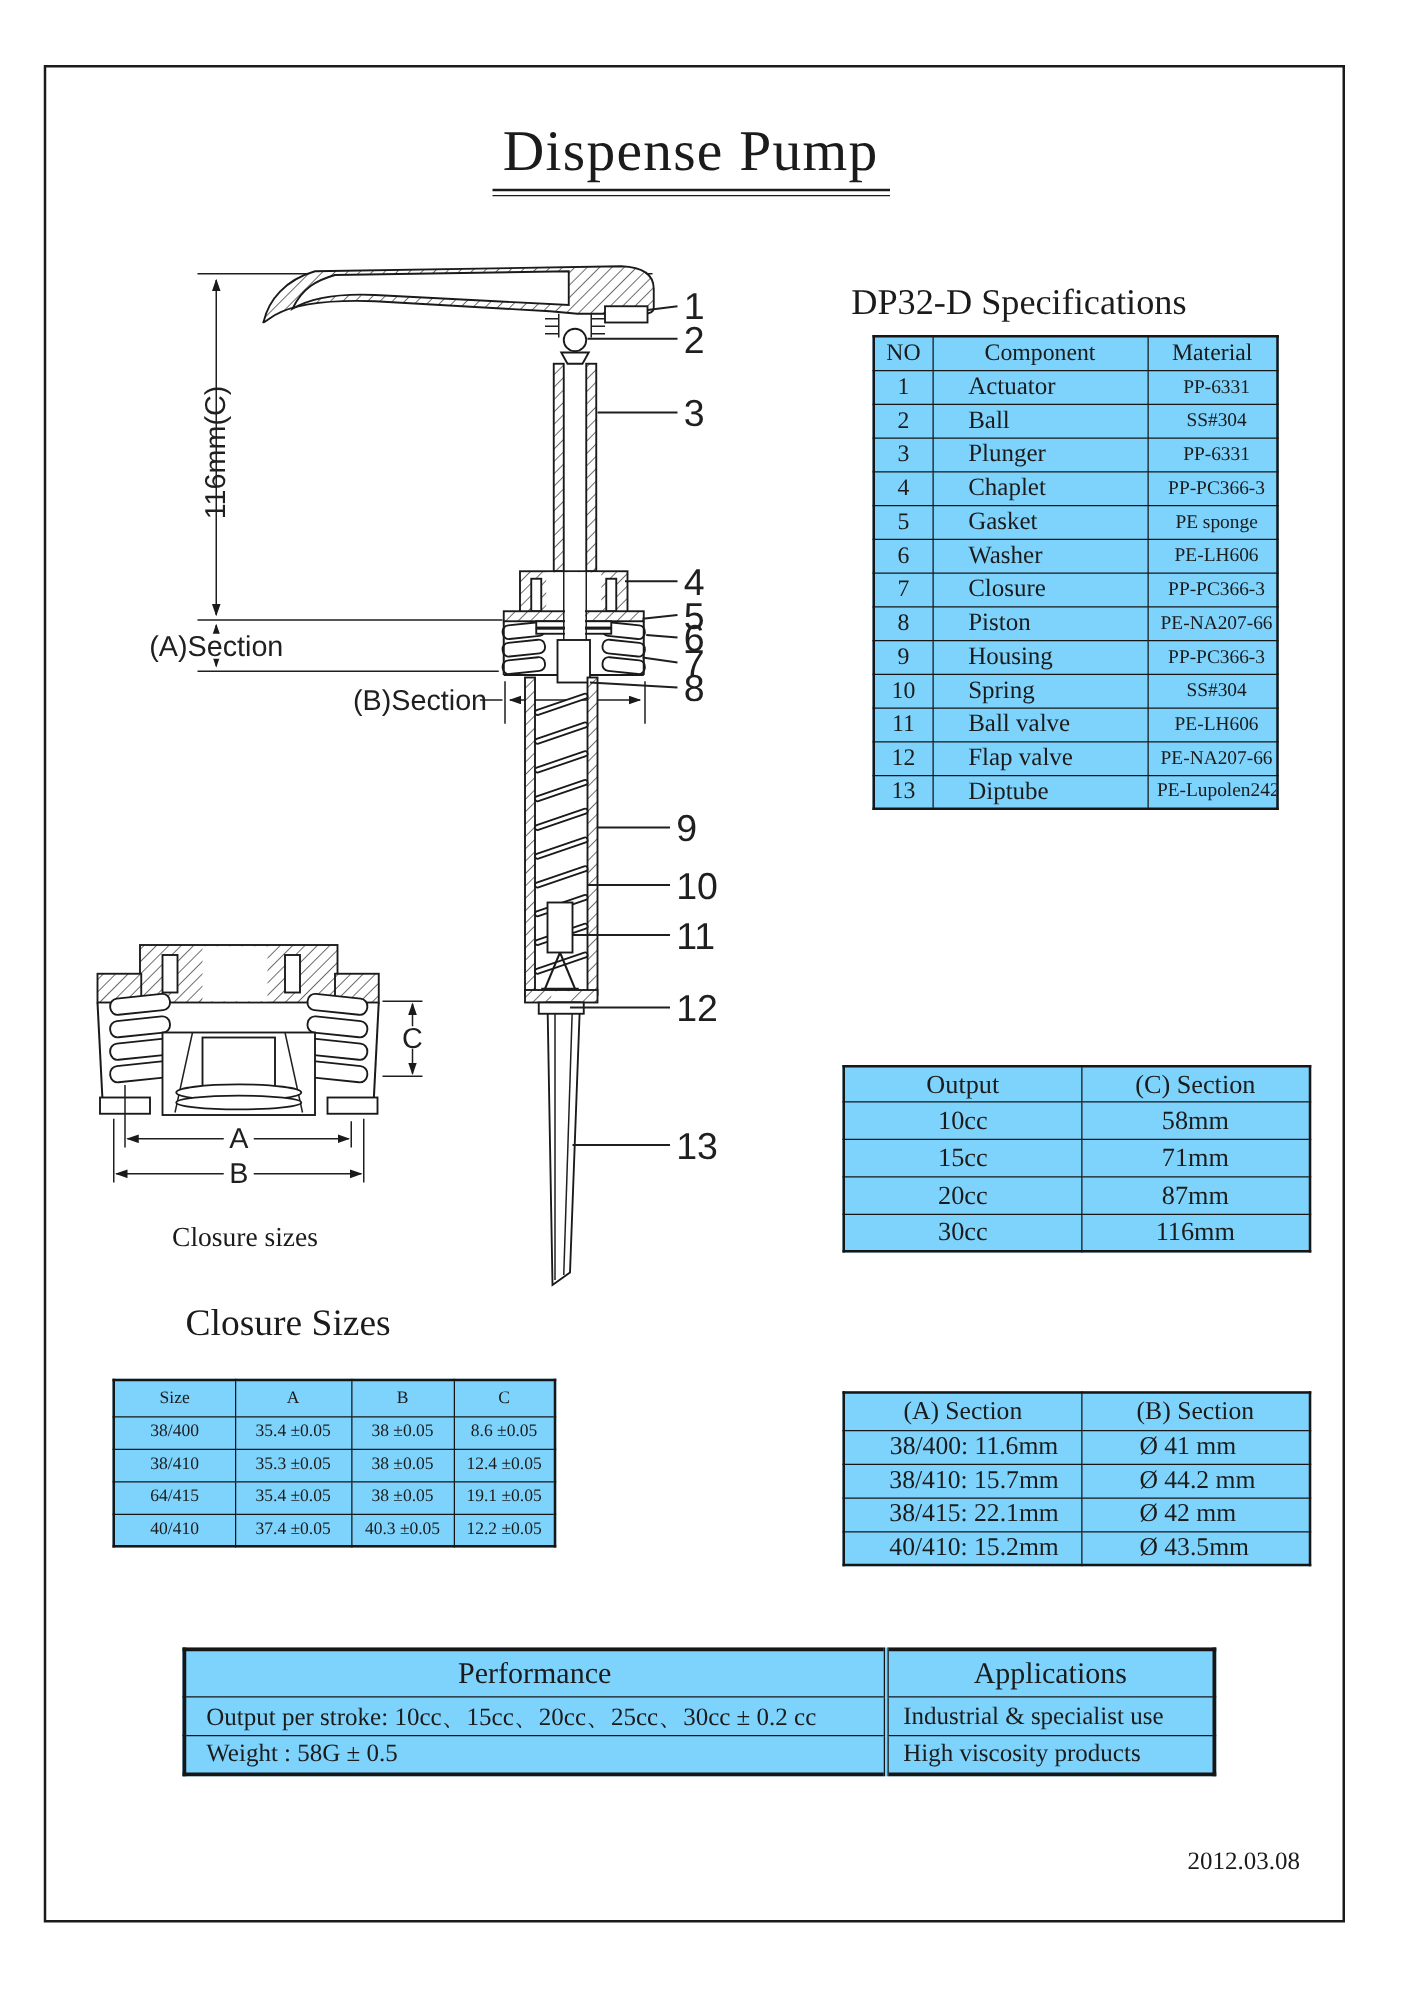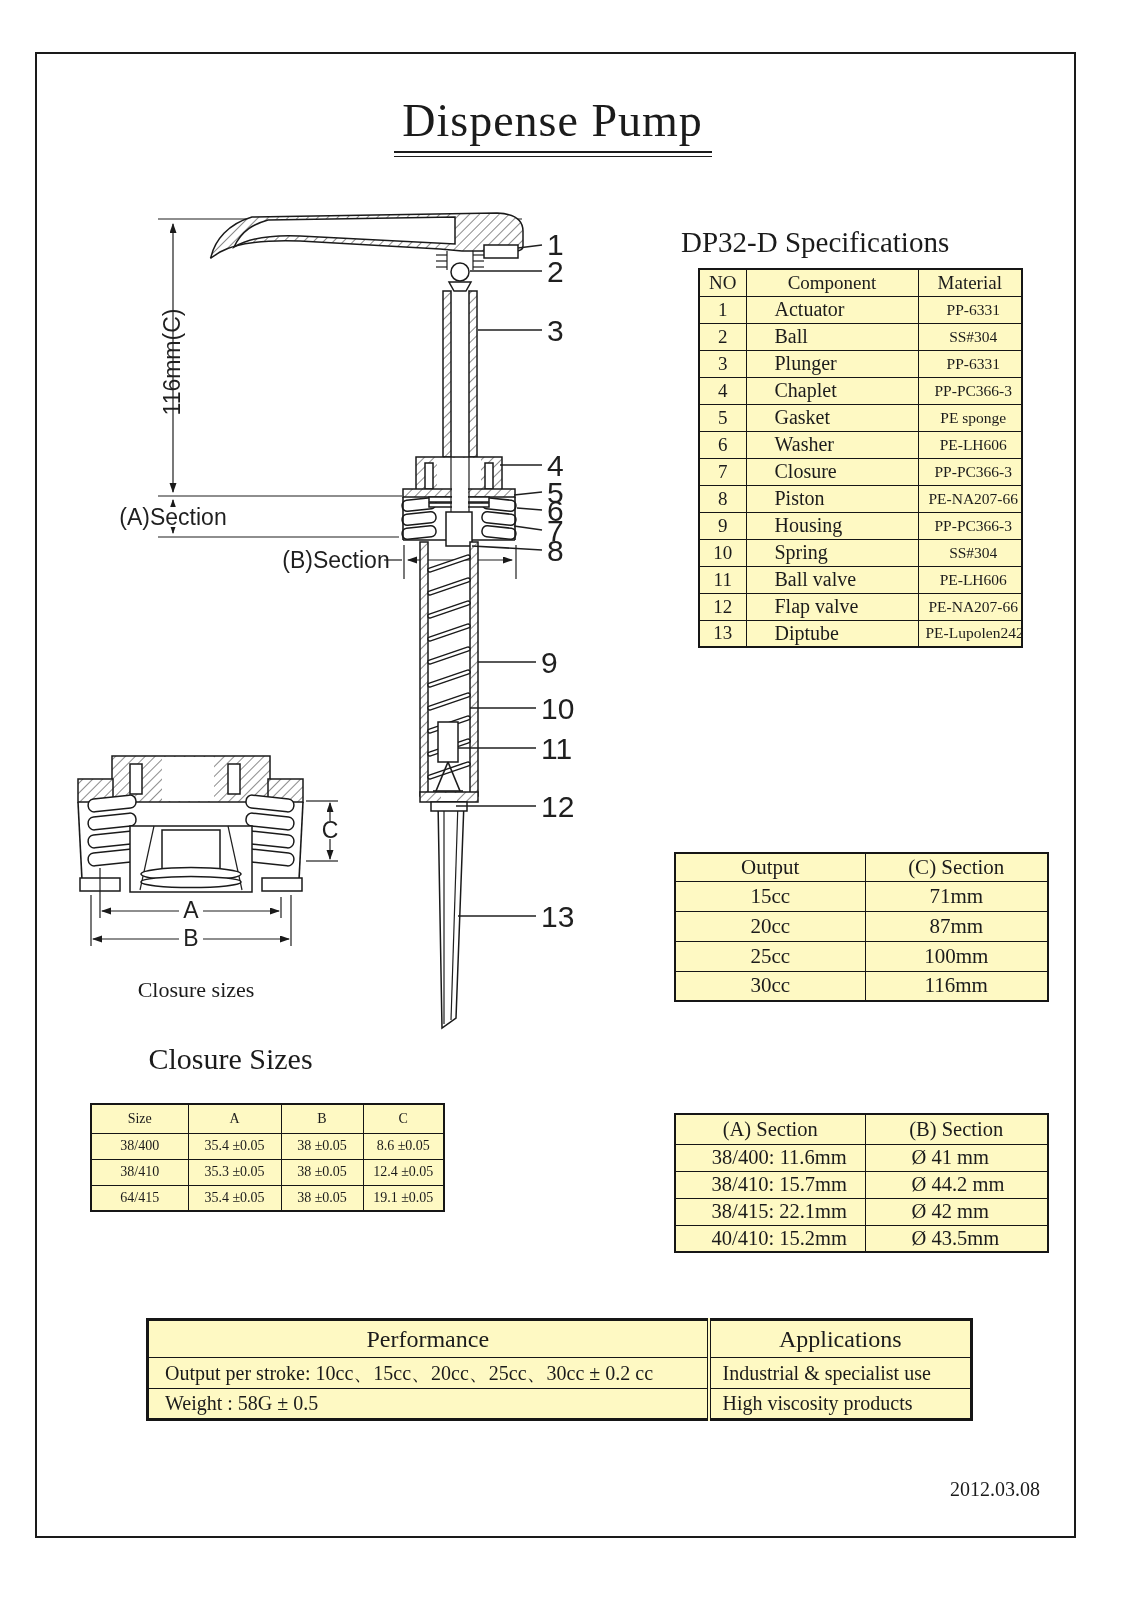--- a/index.html
+++ b/index.html
@@ -9,21 +9,21 @@
          border:2.5px solid #1a1a1a;box-sizing:border-box;}
   .doc-title{position:absolute;left:330px;top:94px;width:445px;text-align:center;
              font-size:46px;letter-spacing:1px;}
   .title-underline{position:absolute;left:394px;top:151px;width:318px;height:3px;
              border-top:2.5px solid #1c1c1c;border-bottom:1.5px solid #1c1c1c;}
   .spec-title{position:absolute;left:681px;top:226px;width:330px;text-align:left;font-size:29px;}
   .closure-title{position:absolute;left:113px;top:1042px;width:235px;text-align:center;font-size:30px;}
   .doc-date{position:absolute;left:870px;top:1478px;width:170px;text-align:right;font-size:20px;}
 
   table.dtable{position:absolute;border-collapse:collapse;table-layout:fixed;
-               border:2.5px solid #161616;background:#fef9c3;}
+               border:2.5px solid #161616;background:#7dd3fc;}
   table.dtable th,table.dtable td{border:1.6px solid #161616;padding:0;text-align:center;
                font-weight:normal;overflow:hidden;white-space:nowrap;}
 
   #spec-table{left:698px;top:268px;width:323px;font-size:19px;}
   #spec-table tr{height:27px;}
   #spec-table td:nth-child(2){text-align:left;padding-left:28px;font-size:20px;}
   #spec-table td:nth-child(3){text-align:center;padding-left:7px;font-size:15.5px;}
 
   #output-table{left:674px;top:852px;width:373px;font-size:21px;}
   #output-table thead tr{height:28px;} #output-table tbody tr{height:30px;}
@@ -355,30 +355,30 @@
         <col style="width:183px">
       </colgroup>
     <thead>
         <tr>
           <th>Output</th>
           <th>(C) Section</th>
         </tr>
       </thead>
     <tbody>
         <tr>
+          <td>10cc</td>
+          <td>58mm</td>
+        </tr>
+        <tr>
           <td>15cc</td>
           <td>71mm</td>
         </tr>
         <tr>
           <td>20cc</td>
           <td>87mm</td>
-        </tr>
-        <tr>
-          <td>25cc</td>
-          <td>100mm</td>
         </tr>
         <tr>
           <td>30cc</td>
           <td>116mm</td>
         </tr>
       </tbody>
   </table>
 
   <div class="closure-title">Closure Sizes</div>
   <table class="dtable" id="closure-table">
@@ -408,20 +408,26 @@
           <td>35.3 ±0.05</td>
           <td>38 ±0.05</td>
           <td>12.4 ±0.05</td>
         </tr>
         <tr>
           <td>64/415</td>
           <td>35.4 ±0.05</td>
           <td>38 ±0.05</td>
           <td>19.1 ±0.05</td>
         </tr>
+        <tr>
+          <td>40/410</td>
+          <td>37.4 ±0.05</td>
+          <td>40.3 ±0.05</td>
+          <td>12.2 ±0.05</td>
+        </tr>
       </tbody>
   </table>
 
   <table class="dtable" id="section-table">
     <colgroup>
         <col style="width:190px">
         <col style="width:183px">
       </colgroup>
     <thead>
         <tr>

